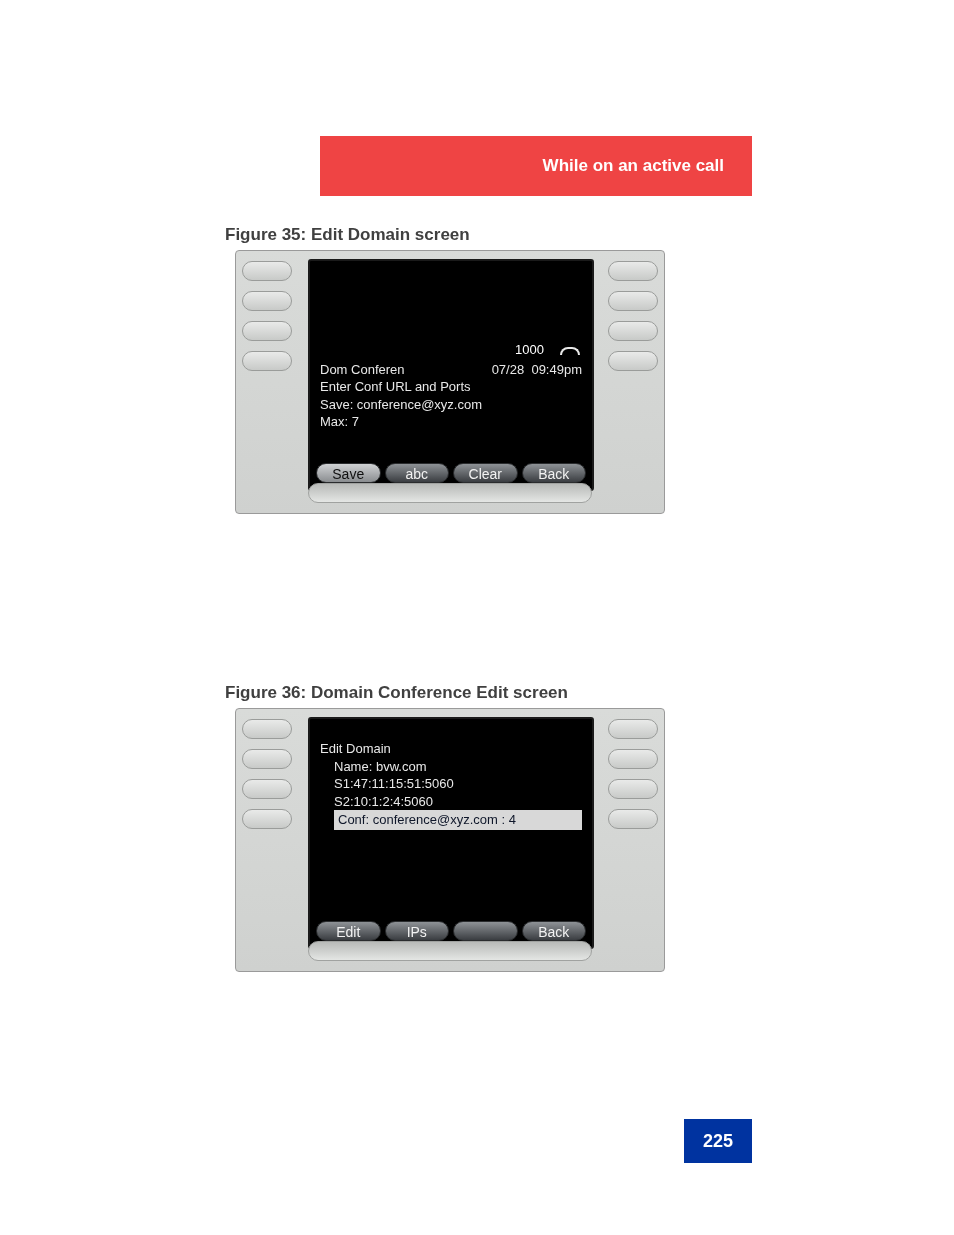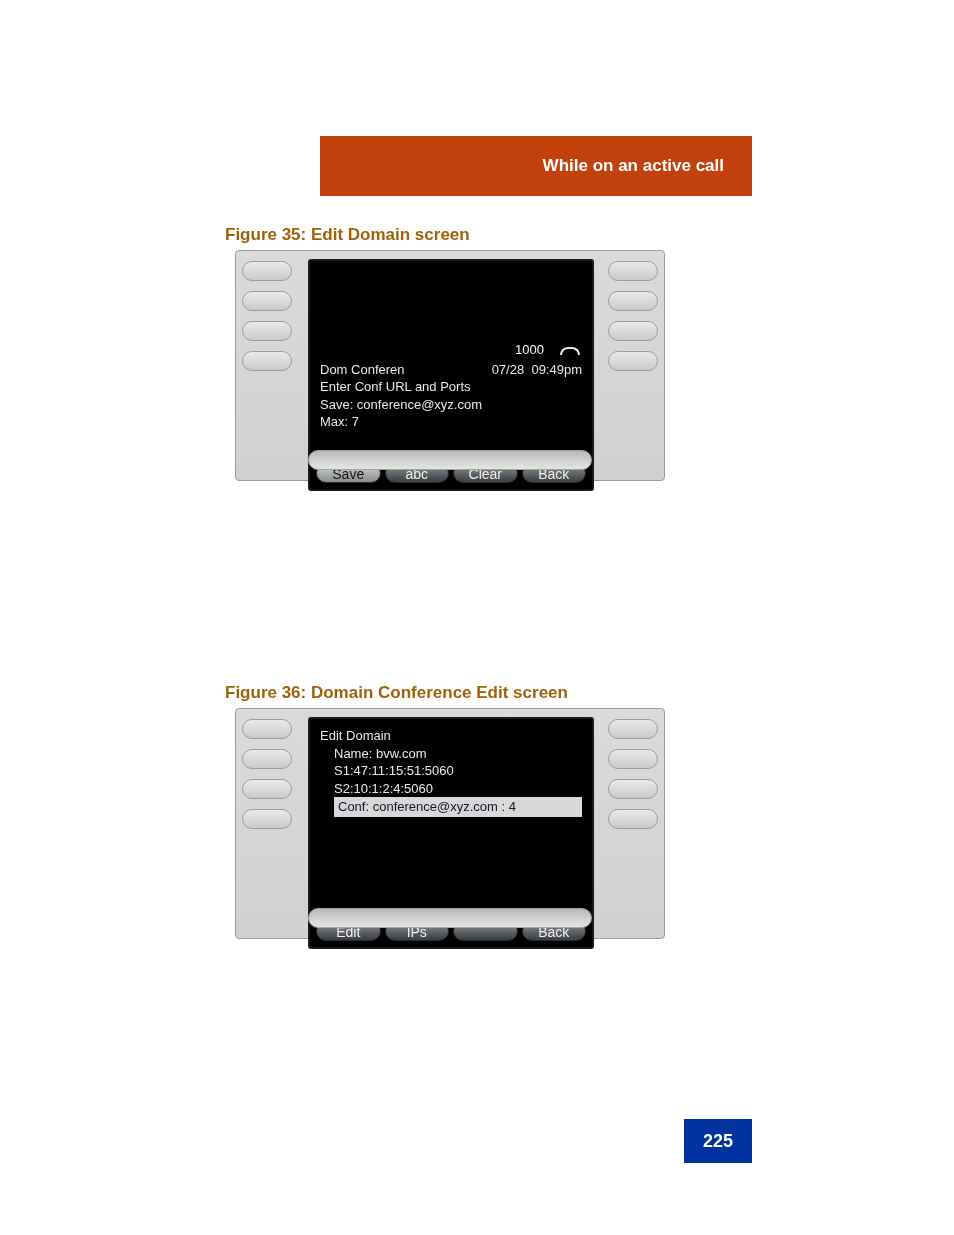--- a/index.html
+++ b/index.html
@@ -10,45 +10,45 @@
     position: relative;
     font-family: "Segoe UI", "Helvetica Neue", Arial, sans-serif;
     color: #000;
   }
   .header-bar {
     position: absolute;
     left: 320px;
     top: 136px;
     width: 432px;
     height: 60px;
-    background: #c2410c;
+    background: #ef4444;
     display: flex;
     align-items: center;
     justify-content: flex-end;
     padding-right: 28px;
   }
   .header-bar span {
     color: #ffffff;
     font-weight: 700;
     font-size: 17px;
   }
   .fig-caption {
     position: absolute;
     font-weight: 700;
     font-size: 17px;
-    color: #a16207;
+    color: #404040;
   }
   .cap1 { left: 225px; top: 225px; }
   .cap2 { left: 225px; top: 683px; }
 
   
   .phone {
     position: absolute;
     width: 430px;
-    height: 231px;
+    height: 264px;
     background: linear-gradient(#d9dbd9, #cfd1cf);
     border: 1px solid #9a9a9a;
     border-radius: 4px;
   }
   .phone1 { left: 235px; top: 250px; }
   .phone2 { left: 235px; top: 708px; }
 
   .screen {
     position: absolute;
     left: 72px;
@@ -73,21 +73,21 @@
   }
   .statusline {
     display: flex;
     justify-content: flex-end;
     align-items: center;
     gap: 16px;
     padding-right: 6px;
     margin-top: 74px;
     margin-bottom: 2px;
   }
-  .screen2 .body { padding-top: 2px; }
+  .screen2 .body { padding-top: 2px; margin-top: 13px; }
   .statusline .num { color: #fff; }
   .dateline { display: flex; justify-content: space-between; gap: 40px; }
   .ml-8 { padding-left: 14px; }
   .hl {
     background: #d8d8d8;
     color: #0f172a;
     padding: 1px 4px;
     display: inline-block;
     width: 100%;
   }

